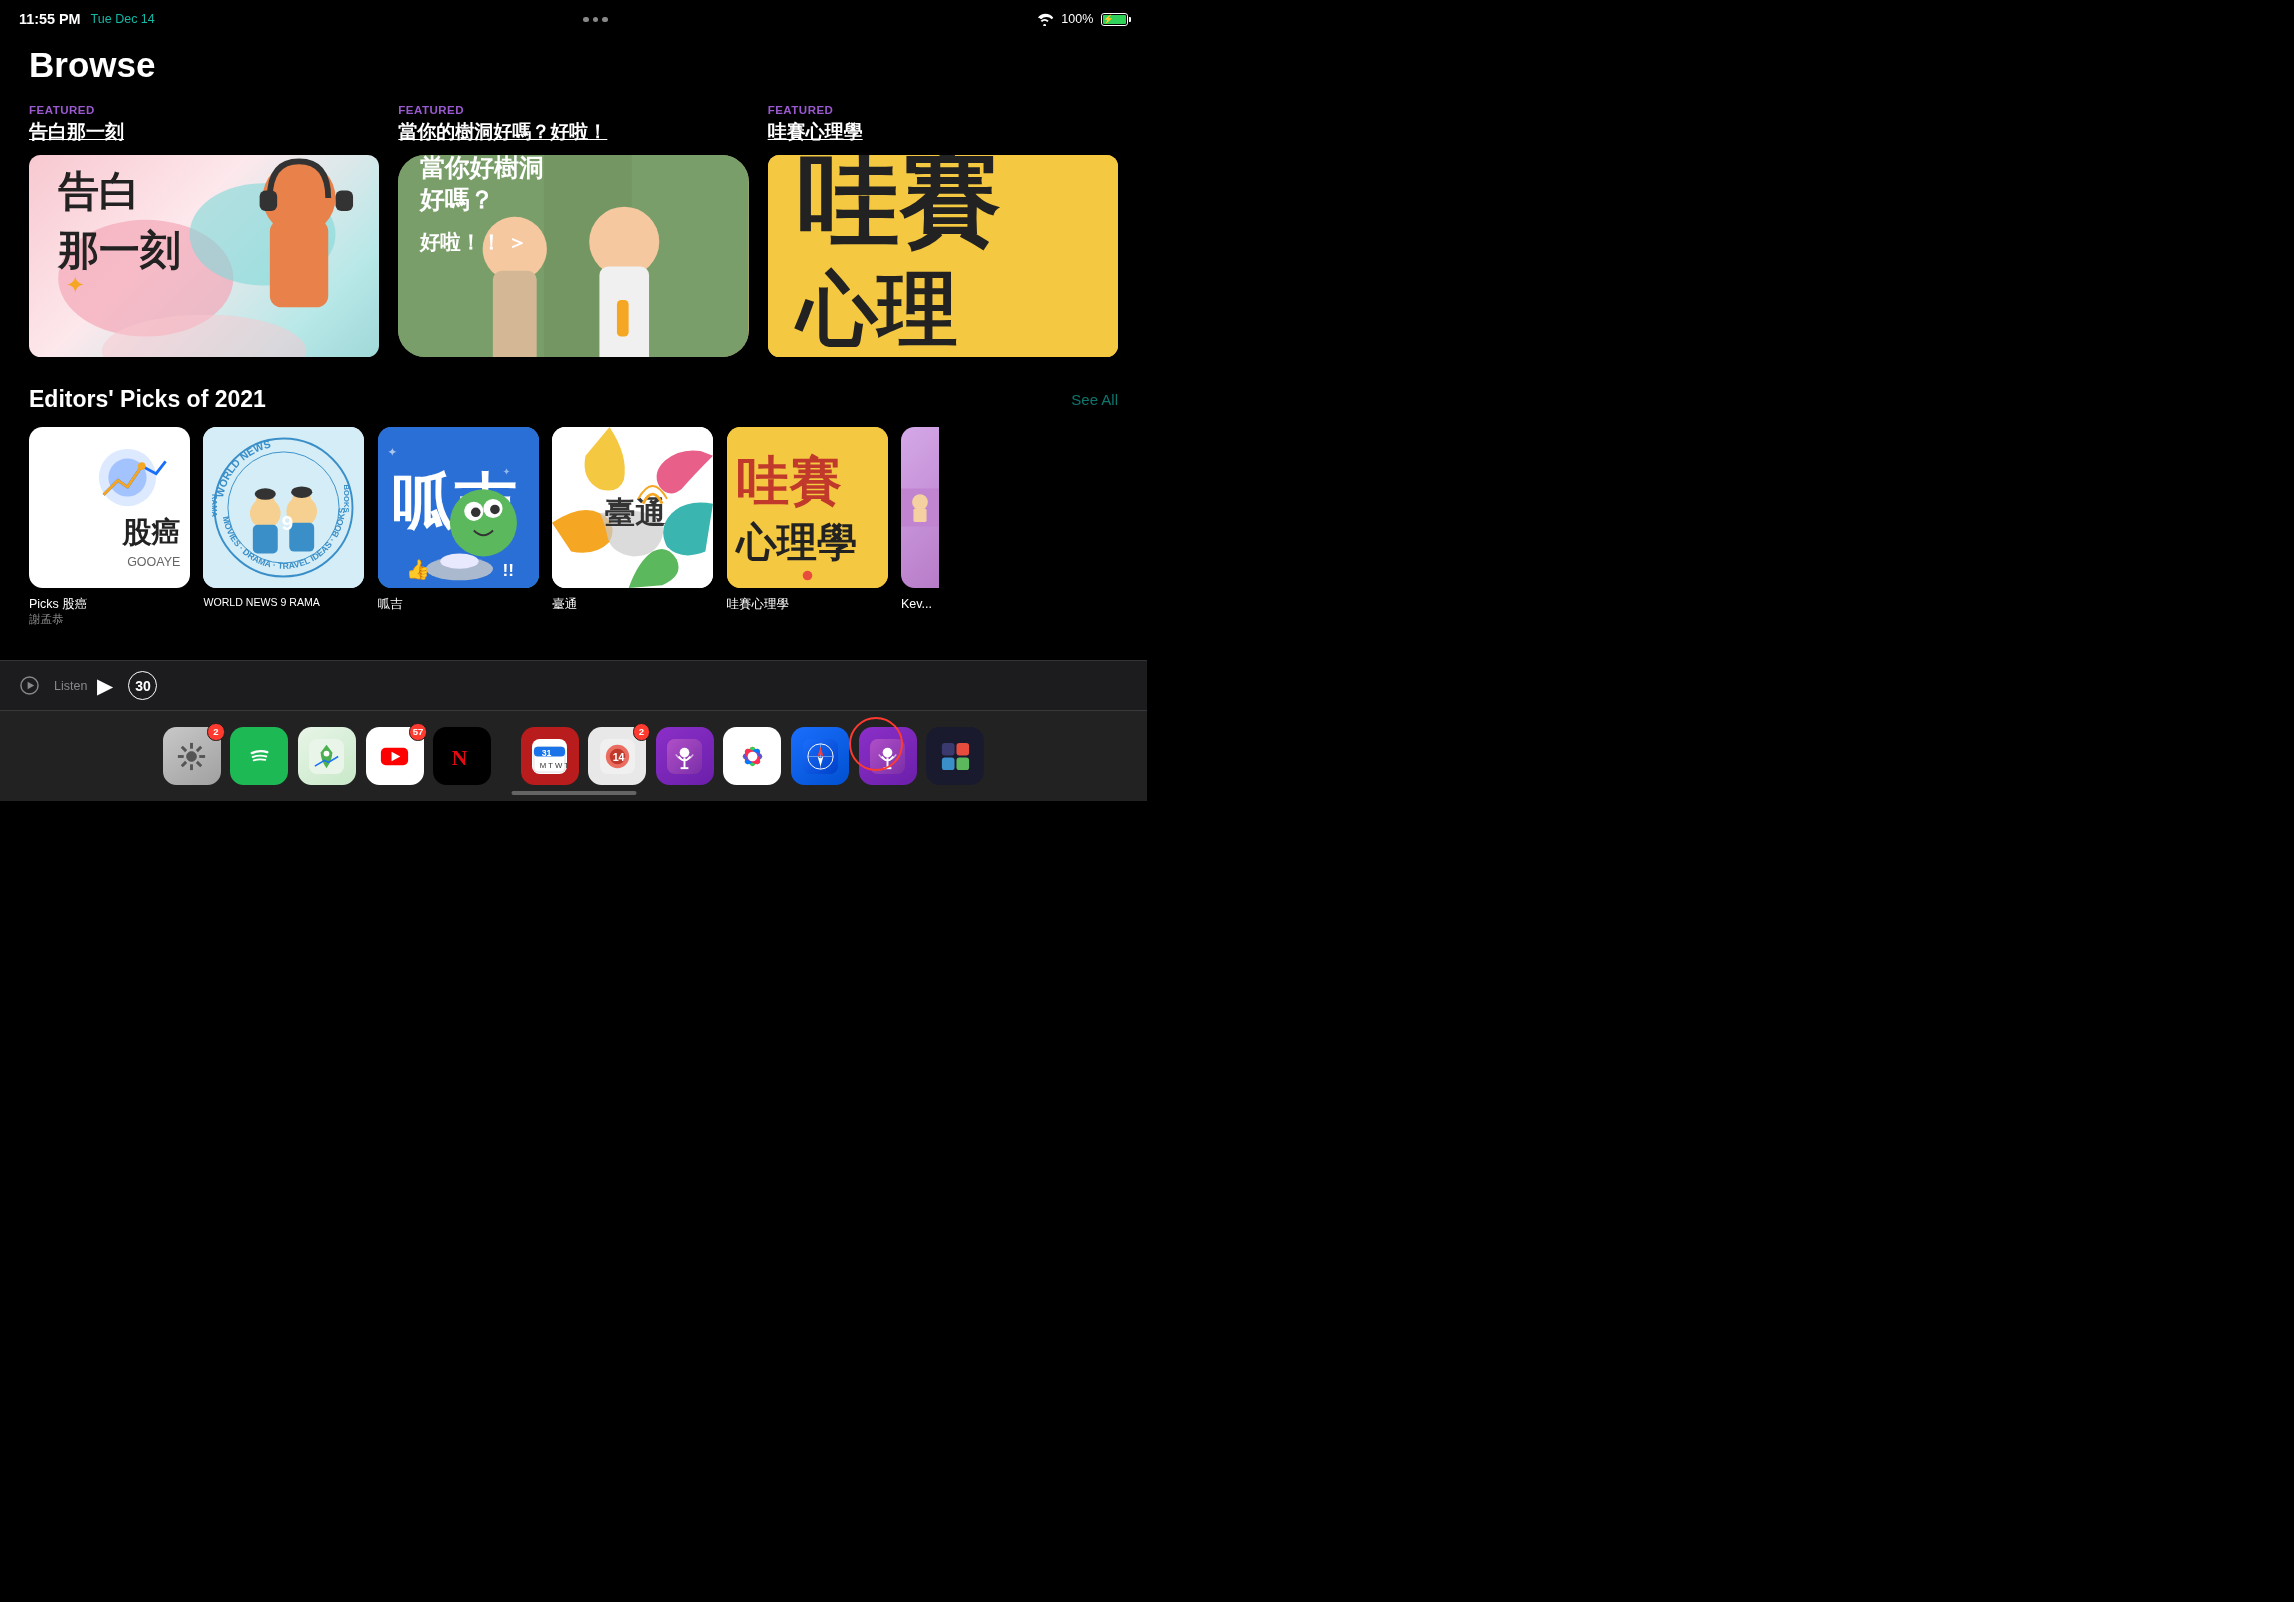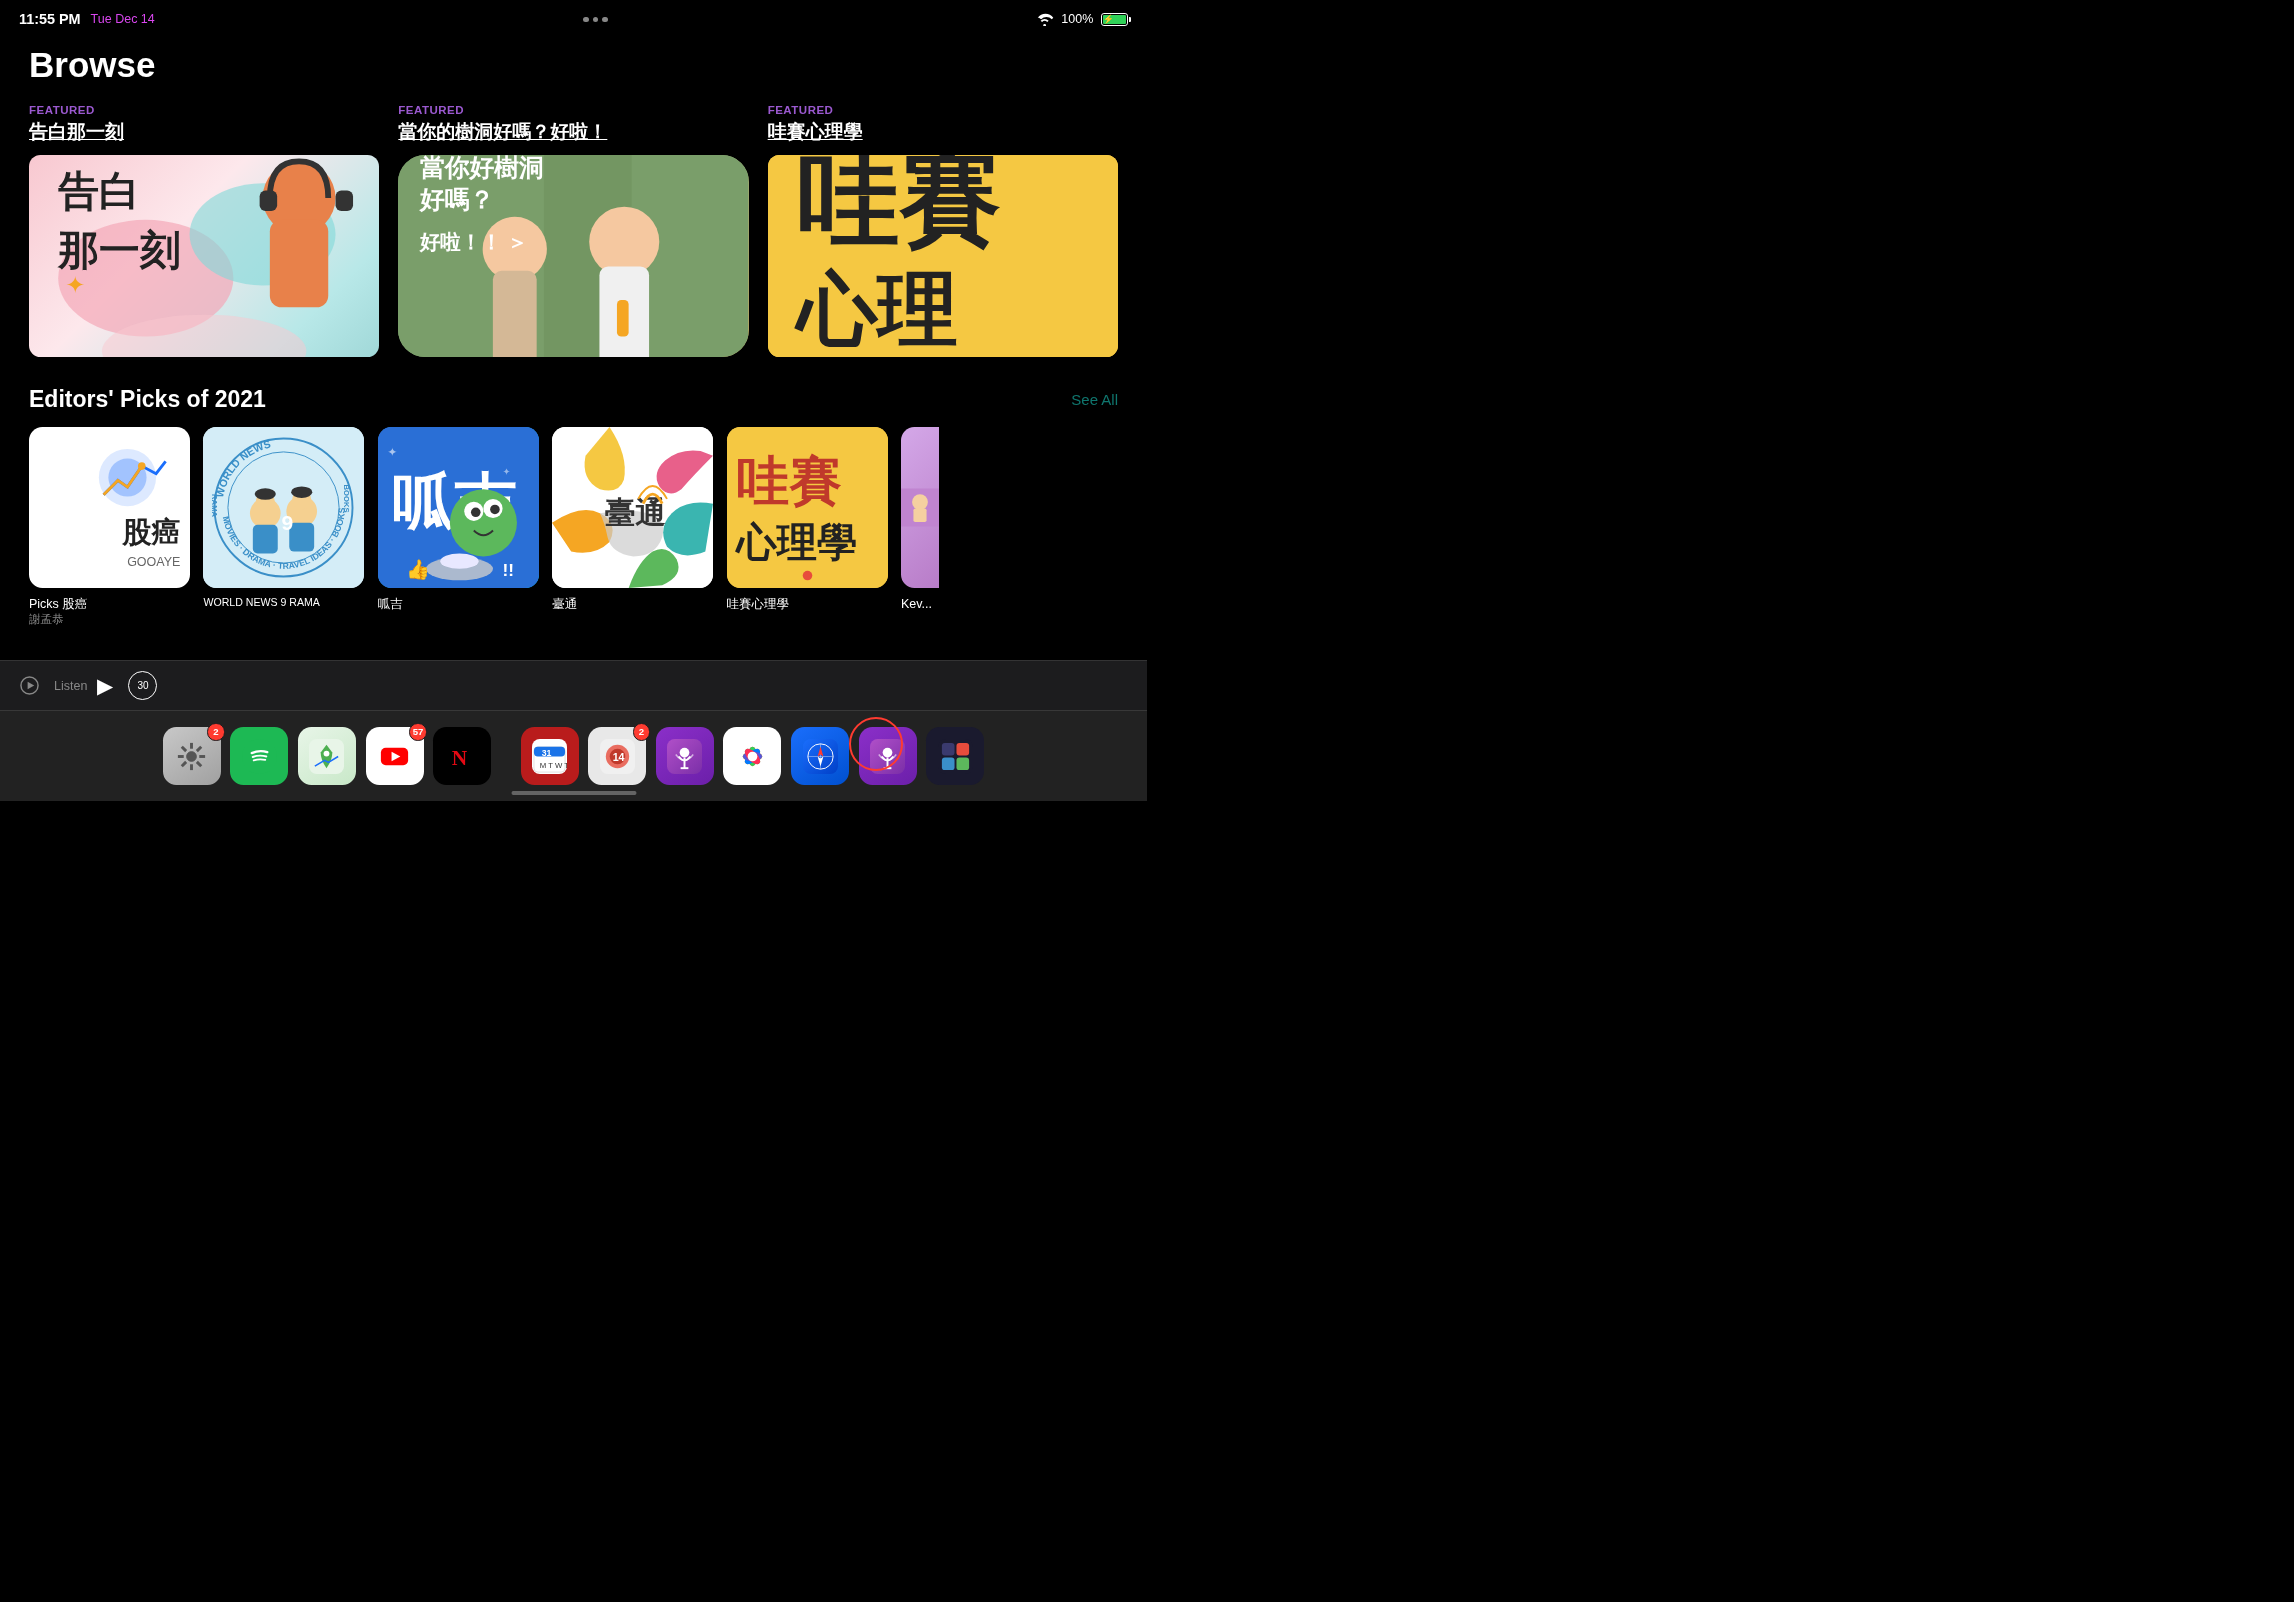--- a/index.html
+++ b/index.html
@@ -354,21 +354,21 @@
       background: rgba(255,255,255,0.3);
       border-radius: 1.9px;
     }
   </style>
 </head>
 <body>
 
 <div class="status-bar">
   <div style="display:flex;align-items:center;gap:10px;">
     <span class="status-time">11:55 PM</span>
-    <span class="status-time" style="font-size:12.5px;font-weight:400;color:#d946ef;">Tue Dec 14</span>
+    <span class="status-time" style="font-size:12.5px;font-weight:400;color:#14b8a6;">Tue Dec 14</span>
   </div>
   <div class="status-dots">
     <div class="status-dot"></div>
     <div class="status-dot"></div>
     <div class="status-dot"></div>
   </div>
   <div class="status-right">
 
     <svg width="17.3" height="13.4" viewBox="0 0 18 14">
       <path d="M9 11.5a1.5 1.5 0 1 1 0 3 1.5 1.5 0 0 1 0-3zm-4.2-3.5a5.9 5.9 0 0 1 8.4 0l-1.5 1.5a3.8 3.8 0 0 0-5.4 0L4.8 8zm-3-3A10 10 0 0 1 18 5l-1.5 1.5a7.9 7.9 0 0 0-11.2 0L3 5z" fill="white"></path>
@@ -610,21 +610,21 @@
 <div class="mini-player">
   <div class="mini-play-btn">
     <svg width="19" height="19" viewBox="0 0 20 20">
       <circle cx="10" cy="10" r="9" fill="none" stroke="#888" stroke-width="1.5"></circle>
       <polygon points="8,6 15,10 8,14" fill="#888"></polygon>
     </svg>
   </div>
   <span class="mini-title">Listen</span>
   <div class="mini-controls">
     <span class="mini-play-icon">▶</span>
-    <div style="display:flex;align-items:center;justify-content:center;width:29px;height:29px;border:1.9px solid #fff;border-radius:50%;font-size:10px;color:#fff;font-weight:400;">
+    <div style="display:flex;align-items:center;justify-content:center;width:29px;height:29px;border:1.9px solid #fff;border-radius:50%;font-size:14px;color:#fff;font-weight:700;">
       30
     </div>
   </div>
 </div>
 
 <div class="dock">
 
   <div class="dock-icon dock-settings">
     <div class="dock-badge">2</div>
     <svg width="35" height="35" viewBox="0 0 36 36">

